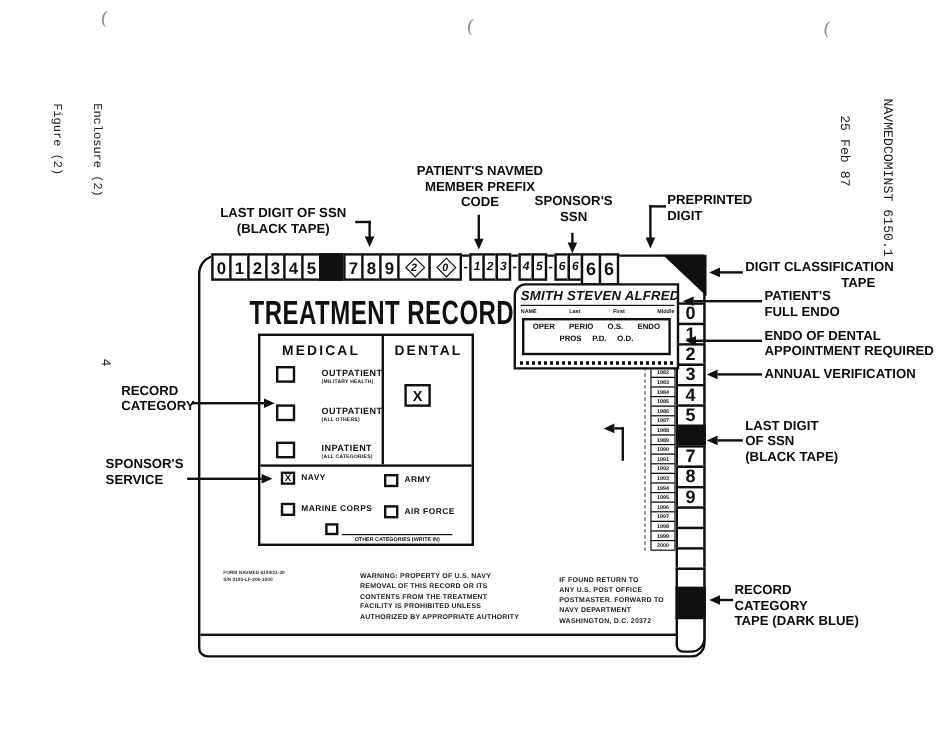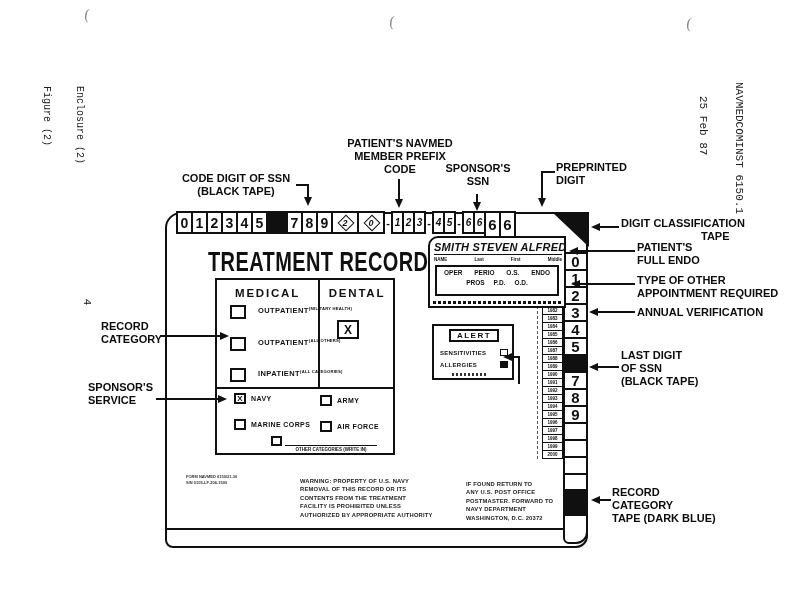--- a/index.html
+++ b/index.html
@@ -50,21 +50,21 @@
   
   .cat{position:absolute;left:215px;top:278px;width:180px;height:177px;box-sizing:border-box;border:2.5px solid #101010}
   .vdiv{position:absolute;left:101px;top:0;width:2px;height:107px;background:#101010}
   .hdiv{position:absolute;left:0;top:107px;width:100%;height:2px;background:#101010}
   .hdr{position:absolute;top:7px;font-size:11.5px;letter-spacing:1.8px;font-weight:600;text-align:center}
   .hdr.med{left:0;width:101px}.hdr.den{left:103px;width:74px}
   .cb{box-sizing:border-box;border:2px solid #101010;background:#fff;display:flex;align-items:center;
     justify-content:center;font-weight:bold;font-size:9px}
   .mrow{position:absolute;left:13px;display:flex;align-items:flex-start}
   .cbm{width:16px;height:14px;flex:0 0 16px}
-  .ml{margin-left:12px;display:flex;flex-direction:row;padding-top:1px}
+  .ml{margin-left:22px;display:flex;flex-direction:column;padding-top:1px}
   .ml-main{font-size:7.5px;font-weight:bold;letter-spacing:.4px}
   .ml-sub{font-size:4.2px;font-weight:bold;font-style:normal;letter-spacing:.2px}
   .dx{position:absolute;left:120px;top:40px;width:22px;height:19px;border:2px solid #101010;box-sizing:border-box;
     display:flex;align-items:center;justify-content:center;font-weight:bold;font-size:12px}
   .srow{position:absolute;display:flex;align-items:center}
   .cbs{width:12px;height:11px;font-size:8px;flex:0 0 12px}
   .sl{margin-left:5px;font-size:7px;font-weight:bold;letter-spacing:.4px;white-space:nowrap}
   .ocb{position:absolute;left:54px;top:156px;width:11px;height:10px}
   .other{position:absolute;left:68px;top:165px;width:92px;border-top:1.5px solid #101010;
     font-size:4.5px;font-weight:bold;text-align:center;padding-top:1px}
@@ -275,34 +275,20 @@
         </div>
       <div class="nb-r2" id="nb-r2">
           <span>PROS</span>
           <span>P.D.</span>
           <span>O.D.</span>
         </div>
     </div>
     <div class="nb-micro"></div>
   </div>
 
-  <div class="alert">
-    <div class="al-hdr">ALERT</div>
-    <div id="al-rows">
-        <div class="al-row" style="top:23px">
-     <span class="al-lbl">SENSITIVITIES</span>
-     <span class="al-box"></span>
-   </div>
-        <div class="al-row" style="top:35px">
-     <span class="al-lbl">ALLERGIES</span>
-     <span class="al-box al-fill"></span>
-   </div>
-      </div>
-    <div class="al-micro"></div>
-  </div>
 
   <div class="form-no" style="left:186px;top:474px" id="form-no">
       <div>FORM NAVMED 6150/21-30</div>
       <div>S/N 0105-LF-206-1500</div>
     </div>
   <div class="micro" style="left:300px;top:477px" id="warning">
       <div>WARNING: PROPERTY OF U.S. NAVY</div>
       <div>REMOVAL OF THIS RECORD OR ITS</div>
       <div>CONTENTS FROM THE TREATMENT</div>
       <div>FACILITY IS PROHIBITED UNLESS</div>
@@ -310,21 +296,21 @@
     </div>
   <div class="micro" style="left:466px;top:480px" id="return">
       <div>IF FOUND RETURN TO</div>
       <div>ANY U.S. POST OFFICE</div>
       <div>POSTMASTER. FORWARD TO</div>
       <div>NAVY DEPARTMENT</div>
       <div>WASHINGTON, D.C. 20372</div>
     </div>
 
   <div class="lbl ctr" style="left:166px;top:172px;width:140px">
-    <div>CODE DIGIT OF SSN</div>
+    <div>LAST DIGIT OF SSN</div>
     <div>(BLACK TAPE)</div>
   </div>
   <div class="lbl ctr" style="left:337px;top:137px;width:126px">
     <div>PATIENT'S NAVMED</div>
     <div>MEMBER PREFIX</div>
     <div>CODE</div>
   </div>
   <div class="lbl ctr" style="left:440px;top:162px;width:76px">
     <div>SPONSOR'S</div>
     <div>SSN</div>
@@ -335,21 +321,21 @@
   </div>
   <div class="lbl lh13" style="left:621px;top:217px">
     <div>DIGIT CLASSIFICATION</div>
     <div class="tape2">TAPE</div>
   </div>
   <div class="lbl" style="left:637px;top:241px">
     <div>PATIENT'S</div>
     <div>FULL ENDO</div>
   </div>
   <div class="lbl" style="left:637px;top:274px">
-    <div>TYPE OF OTHER</div>
+    <div>ENDO OF DENTAL</div>
     <div>APPOINTMENT REQUIRED</div>
   </div>
   <div class="lbl" style="left:637px;top:306px">ANNUAL VERIFICATION</div>
   <div class="lbl" style="left:621px;top:349px">
     <div>LAST DIGIT</div>
     <div>OF SSN</div>
     <div>(BLACK TAPE)</div>
   </div>
   <div class="lbl" style="left:612px;top:486px">
     <div>RECORD</div>

